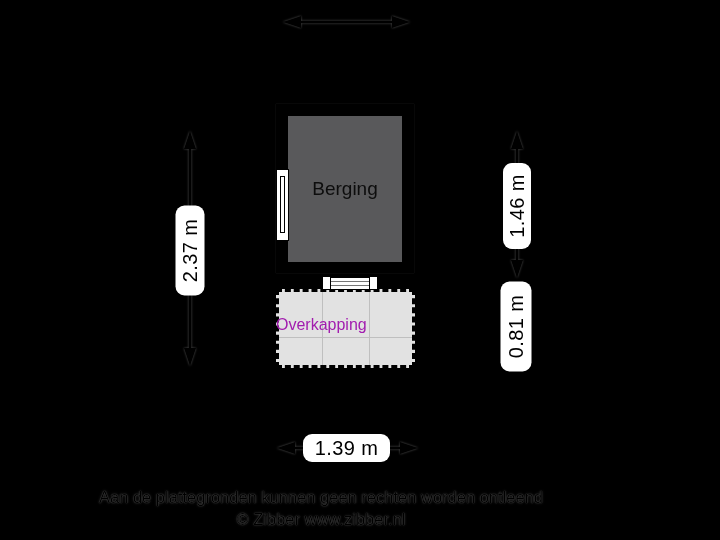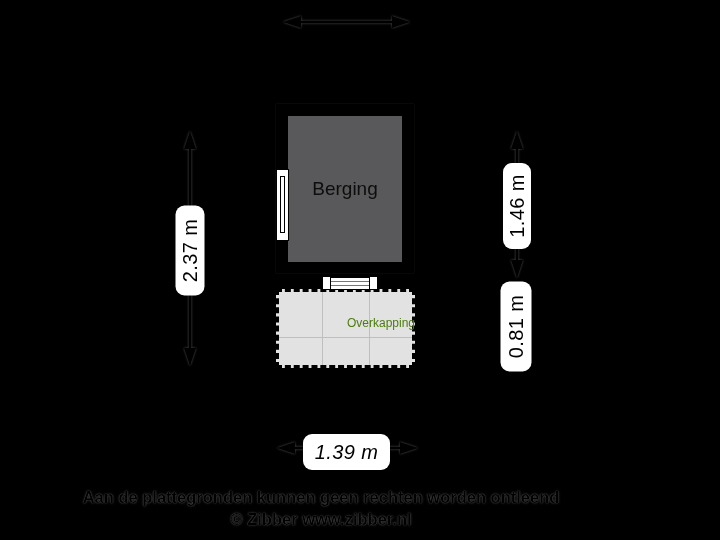--- a/index.html
+++ b/index.html
@@ -26,21 +26,21 @@
     border-radius: 9px;
     display: flex;
     align-items: center;
     justify-content: center;
     font-size: 20px;
     letter-spacing: 0.4px;
     color: #000000;
     white-space: nowrap;
   }
   .dl-top        { left: 304px; top: 8px;      width: 86px; height: 28px; }
-  .dl-bottom     { left: 303px; top: 434px;    width: 87px; height: 36px; font-style: italic; }
+  .dl-bottom     { left: 303px; top: 434px;    width: 87px; height: 28px; }
   .dl-left       { left: 145px; top: 236px;    width: 90px; height: 29px; transform: rotate(-90deg); }
   .dl-right-up   { left: 474px; top: 192px;    width: 86px; height: 28px; transform: rotate(-90deg); }
   .dl-right-low  { left: 471px; top: 311px;    width: 90px; height: 31px; transform: rotate(-90deg); }
   
   .walls {
     position: absolute;
     left: 276px; top: 104px;
     width: 138px; height: 169px;
     background: #000000;
     box-shadow: 0 0 1px rgba(150,150,150,0.35);
@@ -106,32 +106,32 @@
   .ov-dash {
     position: absolute;
     inset: 0;
     border: 3px dashed #000;
     box-sizing: border-box;
   }
   .ov-label {
     position: absolute;
     left: 0; top: 27px;
     width: 100%;
-    text-align: right;
-    font-size: 12px;
-    color: #4d7c0f;
+    text-align: left;
+    font-size: 16px;
+    color: #a21caf;
   }
   
   .footer {
     position: absolute;
     left: 0; top: 486px;
     width: 642px;
     text-align: center;
     font-size: 16.5px;
-    font-weight: bold;
+    font-weight: normal;
     line-height: 22px;
     color: #000000;
     text-shadow: 0 0 1px rgba(190,190,190,0.55), 0 0 3px rgba(115,115,115,0.45);
   }
 </style>
 </head>
 <body>
 
 <div class="stage">
 

